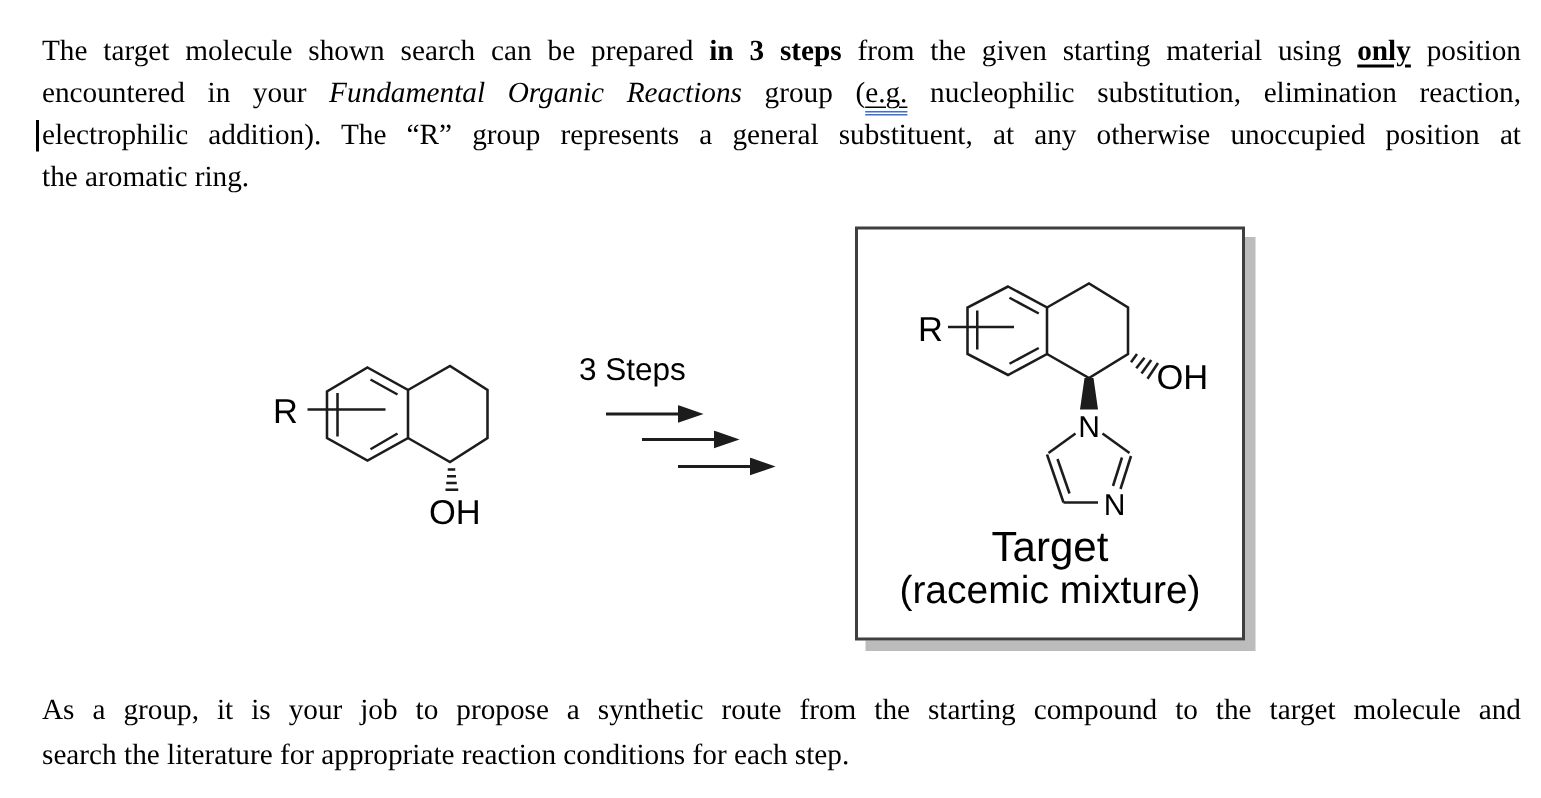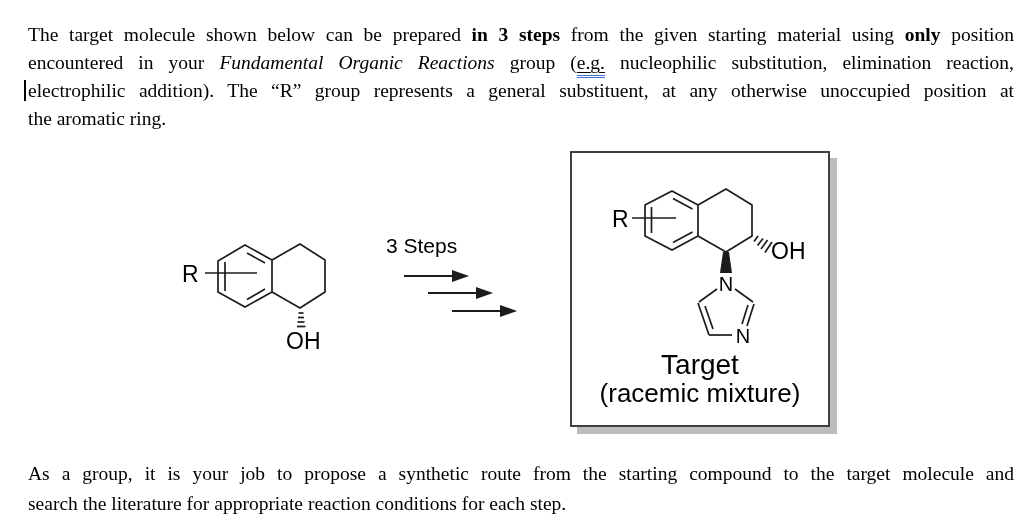--- a/index.html
+++ b/index.html
@@ -5,38 +5,38 @@
   html,body{margin:0;padding:0;background:#ffffff;}
   body{position:relative;width:1027px;height:532px;overflow:hidden;
        font-family:"Liberation Serif", serif;color:#000;}
   .para{position:absolute;left:28px;width:986px;font-size:19.5px;}
   .para-top{top:21px;line-height:28px;}
   .para-bottom{top:459px;line-height:30px;}
   .jline{position:relative;text-align:justify;text-align-last:justify;white-space:nowrap;}
   .jline.last{text-align:last;text-align-last:left;}
   .b{font-weight:bold;}
   .i{font-style:italic;margin-top:20px;}
-  .bu{font-weight:bold;text-decoration-thickness:1.6px;text-underline-offset:3px;}
+  .bu{font-weight:bold;text-decoration:underline;text-decoration-thickness:1.6px;text-underline-offset:3px;}
   .grammar{text-decoration:underline double #3b6fd4;text-decoration-thickness:1px;text-underline-offset:6px;}
   .grammar .u{text-decoration:underline solid #000;text-decoration-thickness:1.2px;text-underline-offset:2.5px;}
   .caret{position:absolute;left:-4px;top:3px;width:1.5px;height:21px;background:#000;}
   .target-box{position:absolute;left:570px;top:151px;width:256px;height:272px;
               border:2px solid #3f3f3f;background:#ffffff;box-shadow:7px 7px 0 0 #bcbcbc;z-index:1;}
   .target-title{position:absolute;left:0;right:0;top:198px;text-align:center;
                 font-family:"Liberation Sans", sans-serif;font-weight:normal;font-size:28px;line-height:27px;}
   .target-subtitle{position:absolute;left:0;right:0;top:226px;text-align:center;
                 font-family:"Liberation Sans", sans-serif;font-size:26px;line-height:28px;}
   .scheme-svg{position:absolute;left:0;top:0;z-index:2;pointer-events:none;}
   svg text{fill:#000;}
 </style>
 </head>
 <body>
 
 <div class="para para-top">
-  <div class="jline"><span>The target molecule shown below can be prepared </span><span class="b">in 3 steps</span><span> from the given starting material using </span><span class="bu">only</span><span> position</span></div>
+  <div class="jline"><span>The target molecule shown search can be prepared </span><span class="b">in 3 steps</span><span> from the given starting material using </span><span class="bu">only</span><span> position</span></div>
   <div class="jline"><span>encountered in your </span><span class="i">Fundamental Organic Reactions</span><span> group (</span><span class="grammar"><span class="u">e.g.</span></span><span> nucleophilic substitution, elimination reaction,</span></div>
   <div class="jline"><span class="caret"></span><span>electrophilic addition).  The “R” group represents a general substituent, at any otherwise unoccupied position at</span></div>
   <div class="jline last"><span>the aromatic ring.</span></div>
 </div>
 
 <div class="target-box">
   <div class="target-title">Target</div>
   <div class="target-subtitle">(racemic mixture)</div>
 </div>
 

